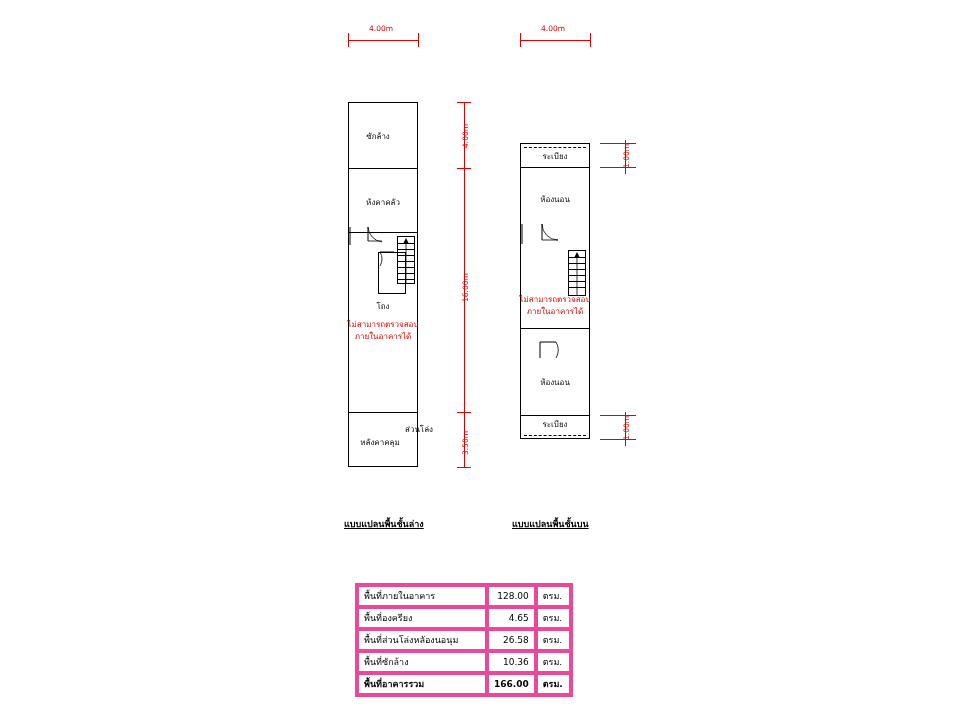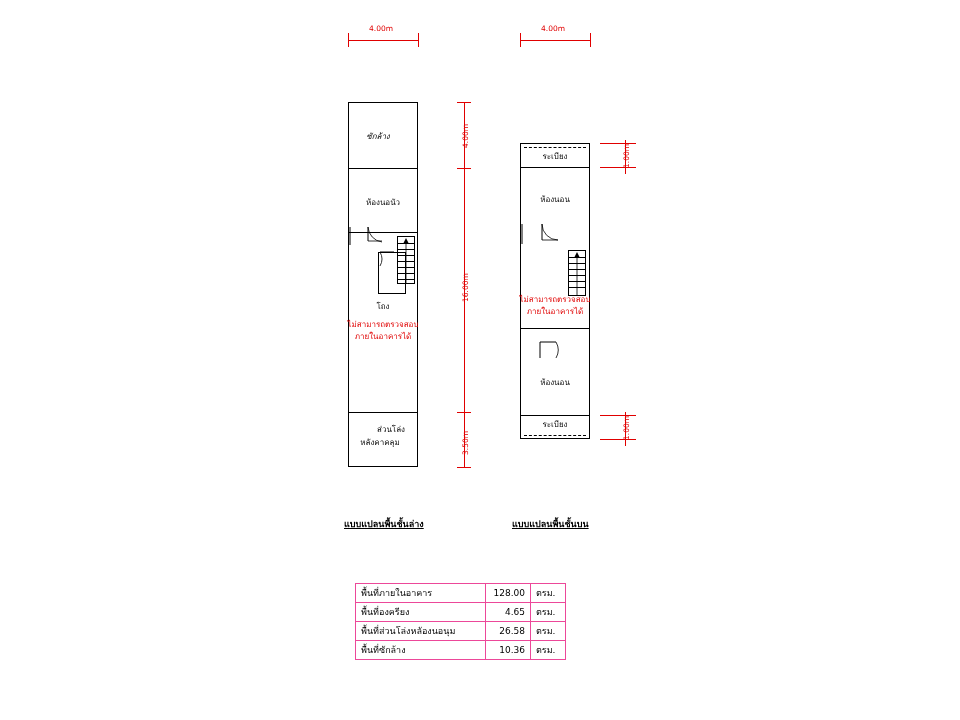--- a/index.html
+++ b/index.html
@@ -71,21 +71,21 @@
   }
 
   
   .area-table {
     position: absolute;
     border-collapse: collapse;
     font-size: 9px;
     color: #000;
   }
   .area-table td {
-    border: 1px solid #ec4899;
+    border: 4px solid #ec4899;
     padding: 2px 5px;
     height: 15px;
     box-sizing: border-box;
   }
   .area-table td.name { width: 130px; text-align: left; }
   .area-table td.val  { width: 45px;  text-align: right; }
   .area-table td.unit { width: 35px;  text-align: left; }
   .area-table tr.total td { font-weight: bold; }
 
   
@@ -128,24 +128,24 @@
     <path d="M11,50 L11,6" stroke="#000" stroke-width="0.8" fill="none"></path>
     <path d="M11,4 L8,10 L14,10 Z" fill="#000"></path>
   </svg>
 
   <div class="wall-thin" style="left:378px; top:252px; width:28px; height:42px; border-width:1px;"></div>
   <svg class="abs" style="left:376px; top:250px; width:26px; height:20px;">
     <path d="M4,2 L18,2" stroke="#000" stroke-width="1" fill="none"></path>
     <path d="M4,2 A14,14 0 0 1 4,16" stroke="#000" stroke-width="0.8" fill="none"></path>
   </svg>
 
-  <div class="lbl" style="left:348px; top:132px; width:60px;font-style:italic;">ซักล้าง</div>
-  <div class="lbl" style="left:348px; top:198px; width:70px;">ห้องนอนัว</div>
+  <div class="lbl" style="left:348px; top:132px; width:60px;">ซักล้าง</div>
+  <div class="lbl" style="left:348px; top:198px; width:70px;">ห้งคาคลัว</div>
   <div class="lbl" style="left:348px; top:302px; width:70px;">โถง</div>
-  <div class="lbl" style="left:348px; top:425px; width:86px;">ส่วนโล่ง</div>
+  <div class="lbl" style="left:348px; top:425px; width:86px;padding-left:28px;">ส่วนโล่ง</div>
   <div class="lbl" style="left:348px; top:438px; width:64px;">หลังคาคลุม</div>
 
   <div class="lbl-red" style="left:340px; top:320px; width:86px;">ไม่สามารถตรวจสอบ</div>
   <div class="lbl-red" style="left:340px; top:332px; width:86px;">ภายในอาคารได้</div>
 
   <div class="vline-r" style="left:464px; top:102px; height:365px;"></div>
   <div class="hline-r" style="left:457px; top:102px; width:14px;"></div>
   <div class="hline-r" style="left:457px; top:168px; width:14px;"></div>
   <div class="hline-r" style="left:457px; top:412px; width:14px;"></div>
   <div class="hline-r" style="left:457px; top:467px; width:14px;"></div>
@@ -235,16 +235,21 @@
       <tr>
         <td class="name">พื้นที่ส่วนโล่งหลัองนอนุม</td>
         <td class="val">26.58</td>
         <td class="unit">ตรม.</td>
       </tr>
       <tr>
         <td class="name">พื้นที่ซักล้าง</td>
         <td class="val">10.36</td>
         <td class="unit">ตรม.</td>
       </tr>
+      <tr class="total">
+        <td class="name">พื้นที่อาคารรวม</td>
+        <td class="val">166.00</td>
+        <td class="unit">ตรม.</td>
+      </tr>
     </tbody>
   </table>
 
 </div>
 
 </body></html>

